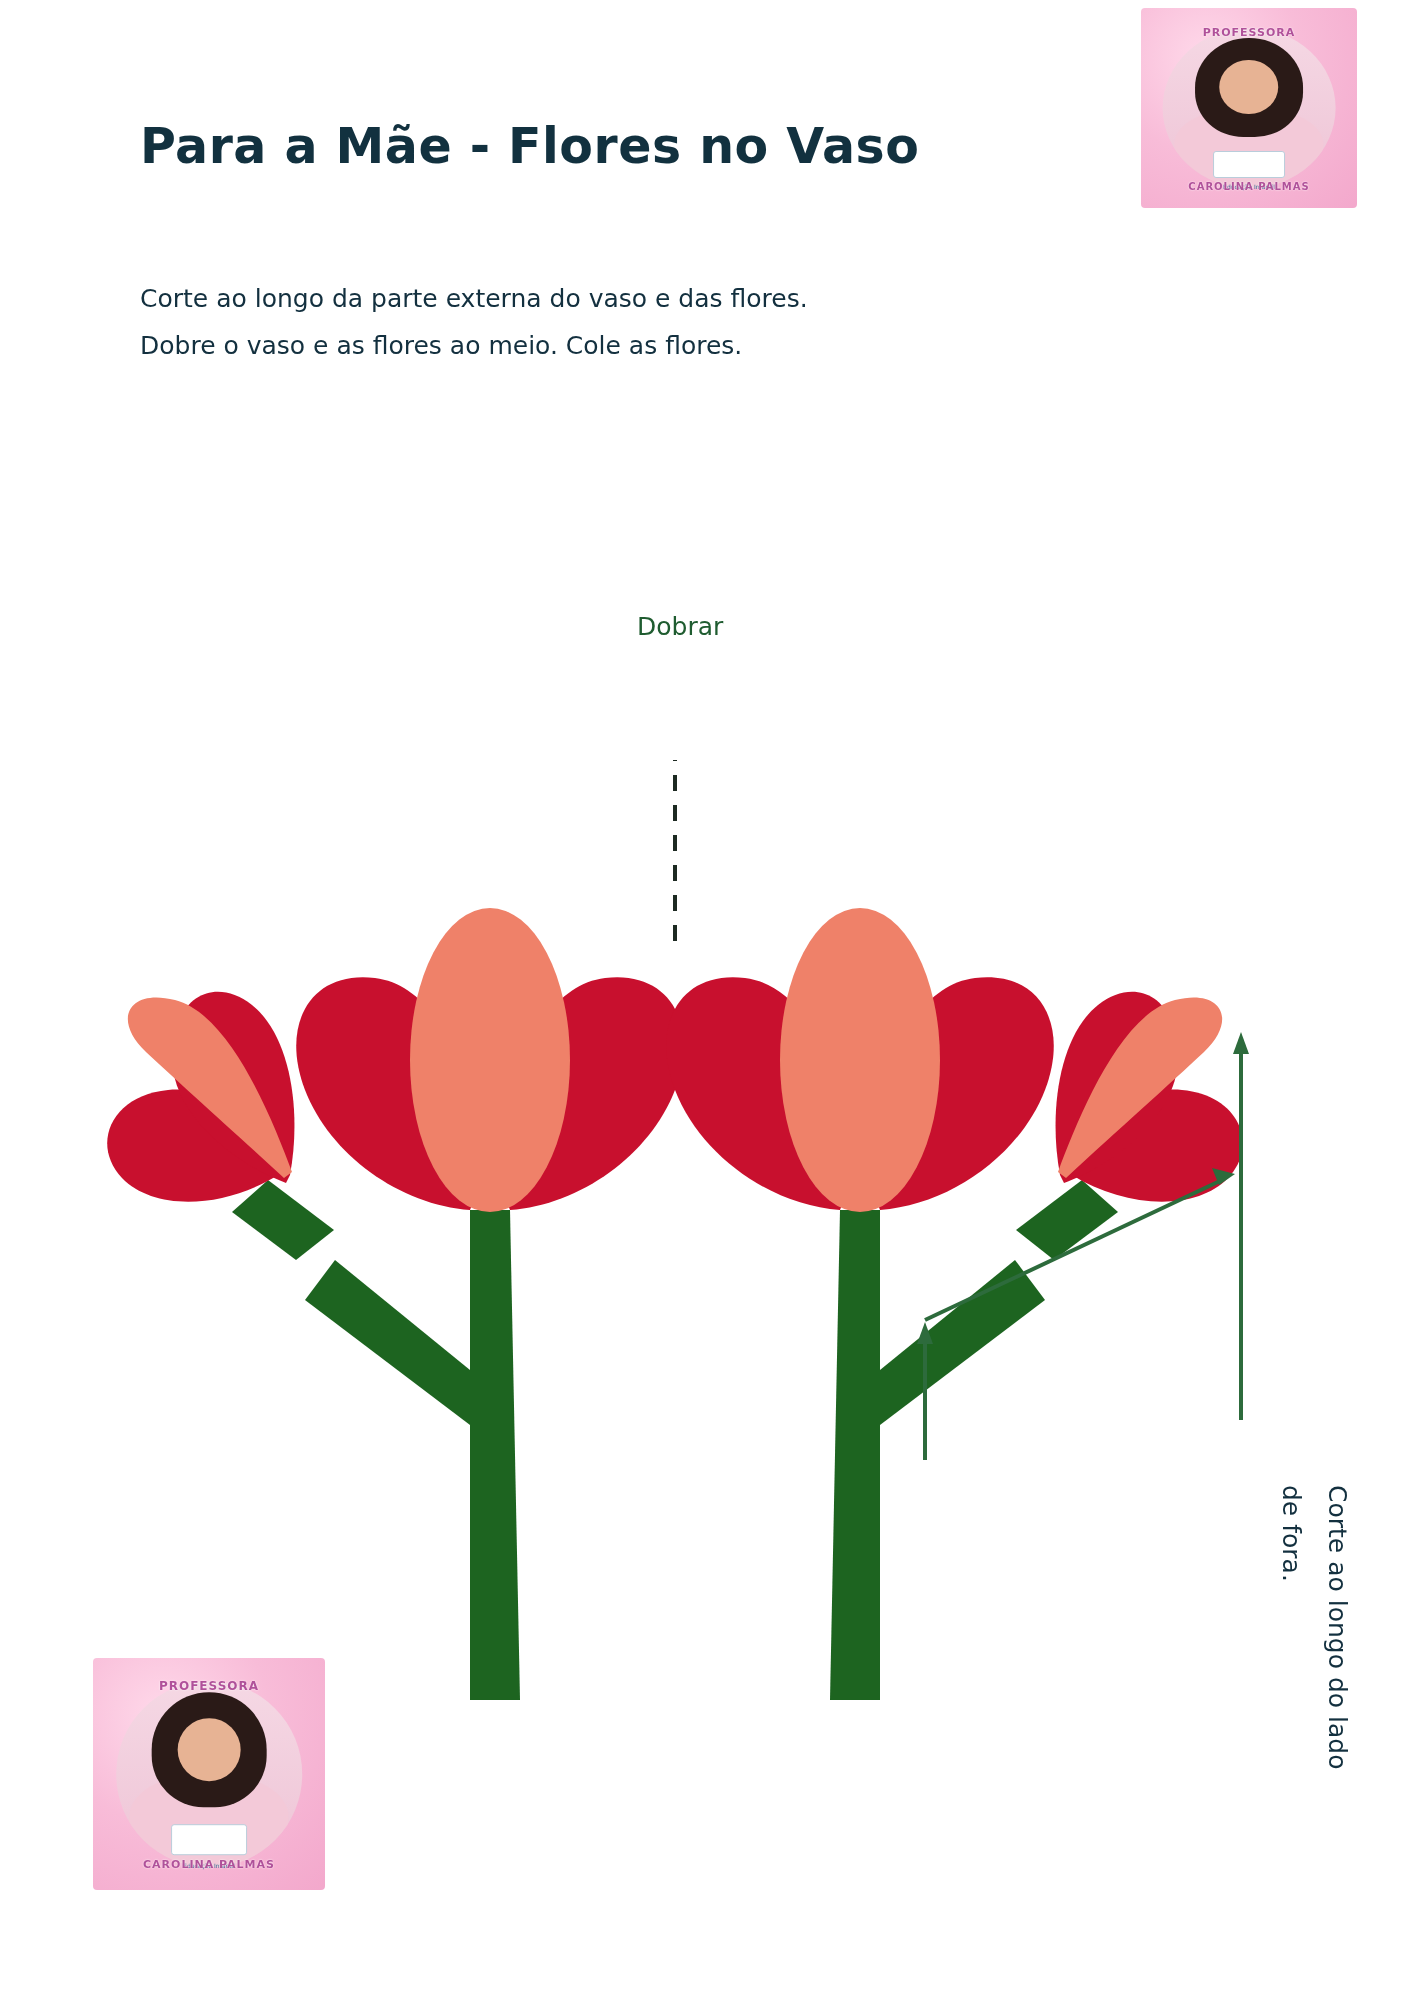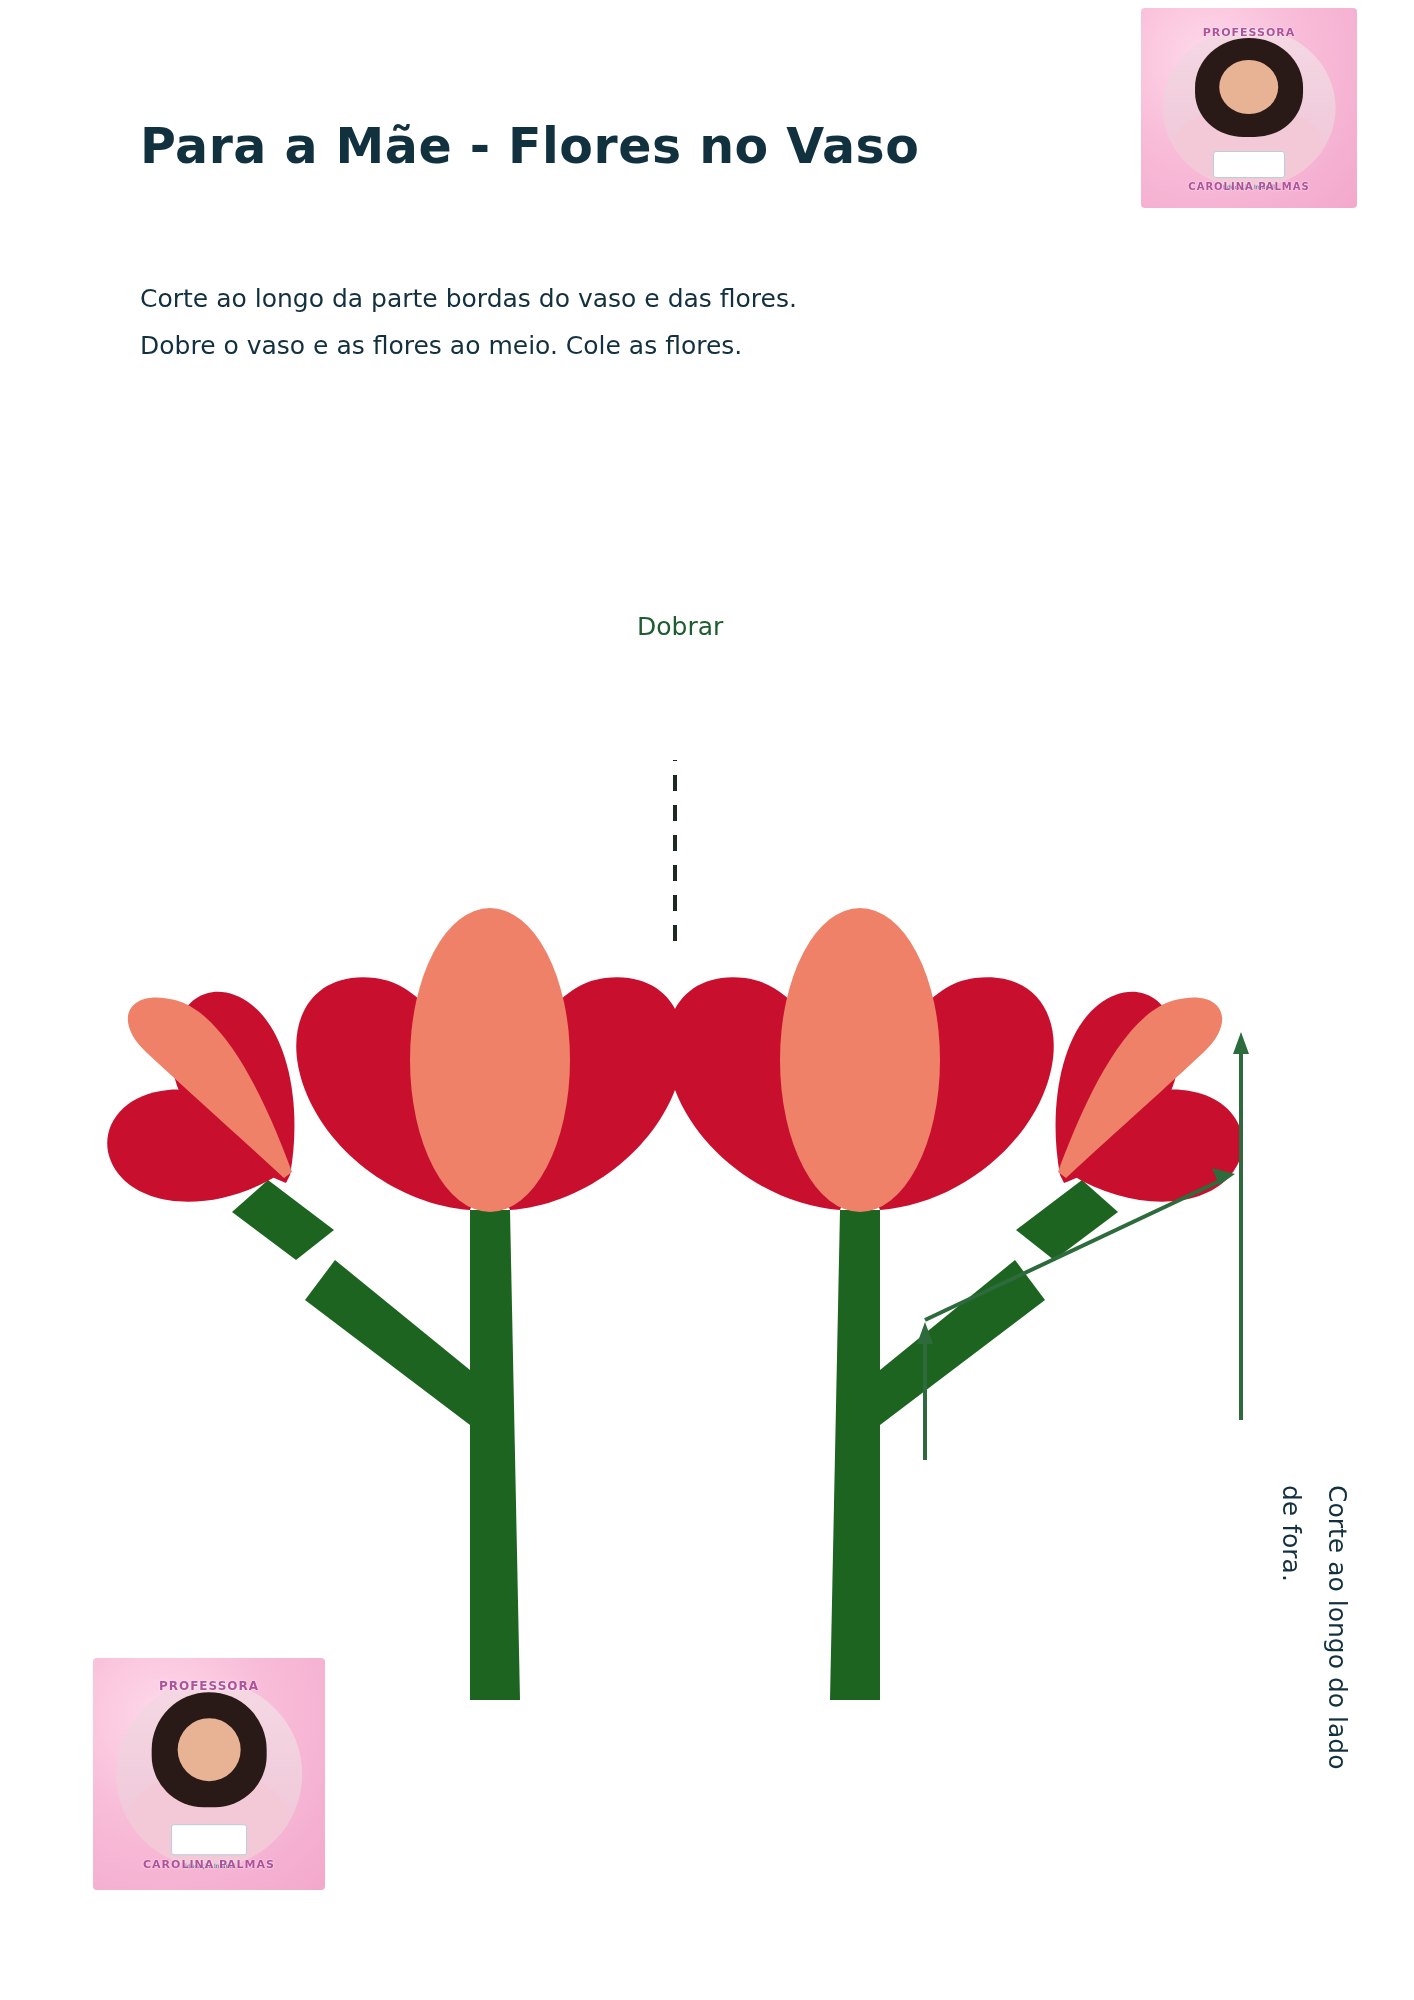--- a/index.html
+++ b/index.html
@@ -192,21 +192,21 @@
     <div class="photo-hair"></div>
     <div class="photo-face"></div>
     <div class="photo-shirt"></div>
   </div>
   <div class="logo-shirt-label">Educação Infantil</div>
   <div class="logo-text-top">PROFESSORA</div>
   <div class="logo-text-bottom">CAROLINA PALMAS</div>
 </div>
 
 <div class="instructions">
-  <div class="line">Corte ao longo da parte bordas do vaso e das flores.</div>
+  <div class="line">Corte ao longo da parte externa do vaso e das flores.</div>
   <div class="line">Dobre o vaso e as flores ao meio. Cole as flores.</div>
 </div>
 
 <div class="logo-badge logo-bottom">
   <div class="logo-ring"></div>
   <div class="logo-photo">
     <div class="photo-body"></div>
     <div class="photo-hair"></div>
     <div class="photo-face"></div>
     <div class="photo-shirt"></div>

